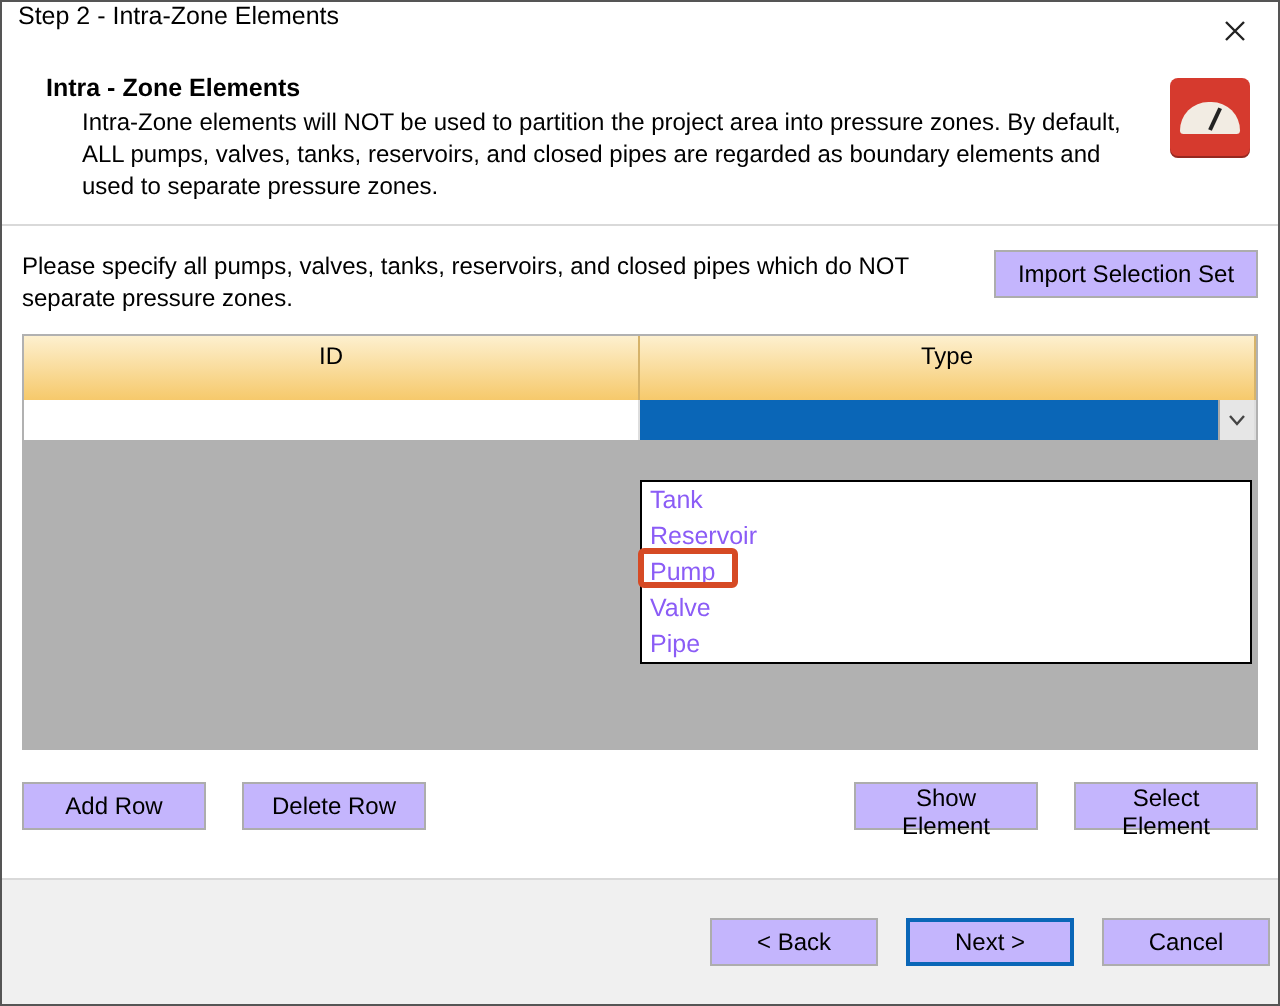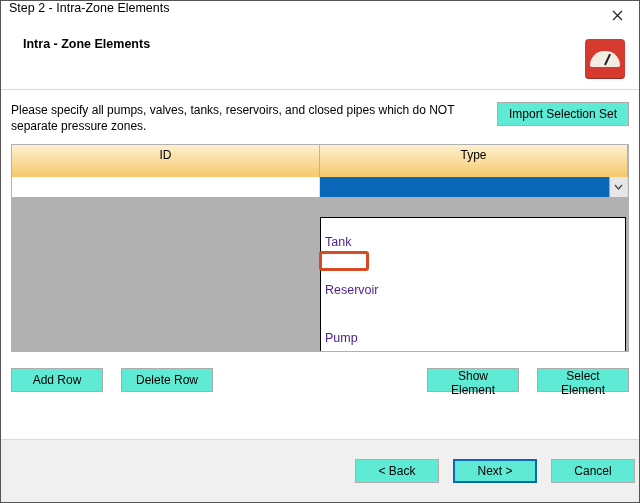--- a/index.html
+++ b/index.html
@@ -48,21 +48,21 @@
   }
   .gauge-dial { width: 30px; height: 16px; background: #f2ece3; border-radius: 16px 16px 2px 2px; position: relative; }
   .gauge-dial::after { content: ""; position: absolute; left: 14px; bottom: 2px; width: 2px; height: 12px; background: #222; transform-origin: bottom center; transform: rotate(25deg); }
 
   .hr { height: 1px; background: #d9d9d9; margin: 0; }
 
   .body-area { padding: 12px 10px 8px 10px; }
   .instr-row { display: flex; align-items: flex-start; gap: 10px; }
   .instr { flex: 1; color: #000; line-height: 1.35; }
   .btn {
-    background: #5eead4;
+    background: #c4b5fd;
     border: 1px solid #adadad;
     color: #000;
     font-family: inherit;
     font-size: 12px;
     height: 24px;
     padding: 0 10px;
     cursor: default;
   }
   .btn.wide { width: 132px; }
   .btn.mid  { width: 92px; }
@@ -100,21 +100,21 @@
 
   .dropdown {
     position: absolute;
     left: 50%; top: 40px;
     width: calc(50% - 2px);
     background: #fff;
     border: 1px solid #000;
     z-index: 5;
   }
   .dropdown .opt {
-    padding: 16px 4px; color: #4c1d95; font-size: 12.5px; line-height: 16px;
+    padding: 1px 4px; color: #8b5cf6; font-size: 12.5px; line-height: 16px;
   }
   .callout {
     position: absolute;
     border: 3px solid #d64a24;
     border-radius: 3px;
     pointer-events: none;
     z-index: 6;
   }
 
   .action-row {
@@ -144,20 +144,21 @@
       <svg width="11" height="11" viewBox="0 0 11 11">
           <path d="M1 1 L10 10 M10 1 L1 10" stroke="#222" stroke-width="1.2" fill="none"></path>
         </svg>
     </span>
   </div>
 </div>
 
 <div class="header-area">
   <div class="header-text">
     <div class="ht-title">Intra - Zone Elements</div>
+    <div class="ht-desc">Intra-Zone elements will NOT be used to partition the project area into pressure zones.  By default, ALL pumps, valves, tanks, reservoirs, and closed pipes are regarded as boundary elements and used to separate pressure zones.</div>
   </div>
   <div class="header-icon">
     <div class="gauge-dial"></div>
   </div>
 </div>
 
 <div class="hr"></div>
 
 <div class="body-area">
   <div class="instr-row">

